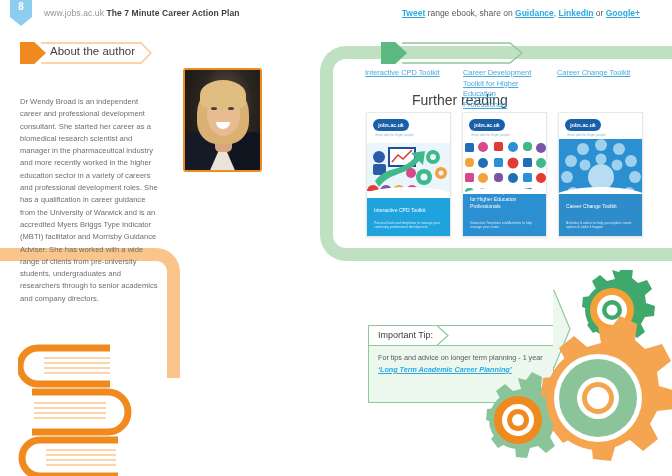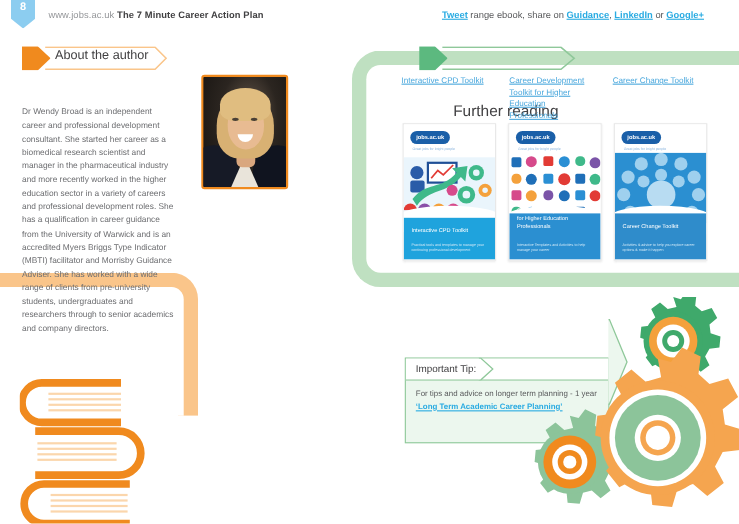--- a/index.html
+++ b/index.html
@@ -190,21 +190,21 @@
     position: absolute; left: 9px; top: 4px;
     font-size: 9px; color: #414042; white-space: nowrap;
   }
   .tip-header-arrow {
     position: absolute; left: 66px; top: -1px; width: 14px; height: 21px;
   }
   .tip-body {
     position: absolute; left: 9px; top: 26px; right: 8px;
     font-size: 7.2px; line-height: 1.62; color: #58595b;
   }
-  .tip-body .hl { color: #29abe2; font-weight: bold; }
+  .tip-body .hl { color: #29abe2; font-weight: bold; font-style: italic; }
   .tip-by { margin-top: 7px; color: #58595b; }
 
   
   .gears { position: absolute; left: 480px; top: 270px; width: 200px; height: 210px; }
 </style>
 </head>
 <body>
 
 <div class="page-badge">
   <span>8</span>

